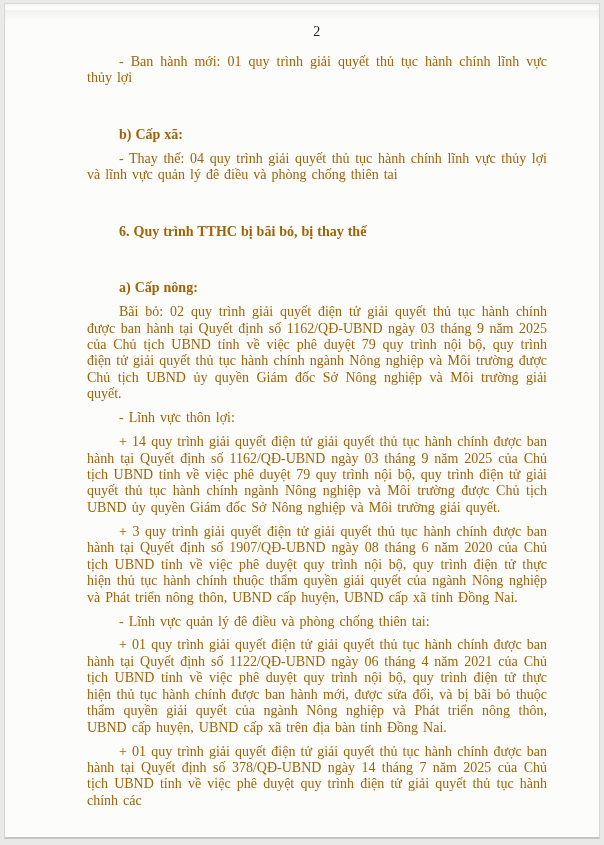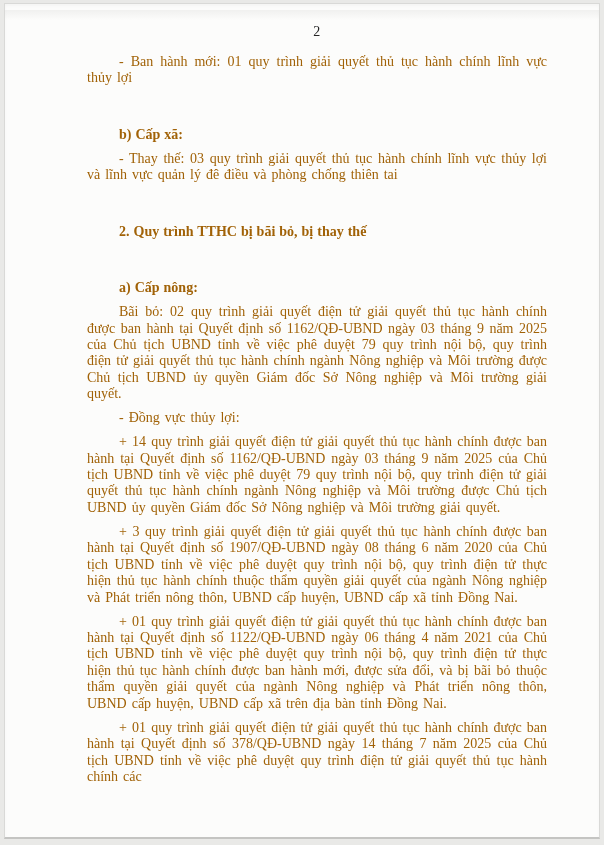--- a/index.html
+++ b/index.html
@@ -63,23 +63,24 @@
 </style>
 </head>
 <body>
 
 <div class="page">
   <div class="scan-edge-top"></div>
   <span class="page-number">2</span>
   <div class="doc-body">
       <p>- Ban hành mới: 01 quy trình giải quyết thủ tục hành chính lĩnh vực thủy lợi</p>
       <p class="bold">b) Cấp xã:</p>
-      <p>- Thay thế: 03 quy trình giải quyết thủ tục hành chính lĩnh vực thủy lợi và lĩnh vực quản lý đê điều và phòng chống thiên tai</p>
-      <p class="bold">2. Quy trình TTHC bị bãi bỏ, bị thay thế</p>
+      <p>- Thay thế: 04 quy trình giải quyết thủ tục hành chính lĩnh vực thủy lợi và lĩnh vực quản lý đê điều và phòng chống thiên tai</p>
+      <p class="bold">6. Quy trình TTHC bị bãi bỏ, bị thay thế</p>
       <p class="bold">a) Cấp nông:</p>
       <p>Bãi bỏ: 02 quy trình giải quyết điện tử giải quyết thủ tục hành chính được ban hành tại Quyết định số 1162/QĐ-UBND ngày 03 tháng 9 năm 2025 của Chủ tịch UBND tỉnh về việc phê duyệt 79 quy trình nội bộ, quy trình điện tử giải quyết thủ tục hành chính ngành Nông nghiệp và Môi trường được Chủ tịch UBND ủy quyền Giám đốc Sở Nông nghiệp và Môi trường giải quyết.</p>
-      <p>- Đồng vực thủy lợi:</p>
+      <p>- Lĩnh vực thôn lợi:</p>
       <p>+ 14 quy trình giải quyết điện tử giải quyết thủ tục hành chính được ban hành tại Quyết định số 1162/QĐ-UBND ngày 03 tháng 9 năm 2025 của Chủ tịch UBND tỉnh về việc phê duyệt 79 quy trình nội bộ, quy trình điện tử giải quyết thủ tục hành chính ngành Nông nghiệp và Môi trường được Chủ tịch UBND ủy quyền Giám đốc Sở Nông nghiệp và Môi trường giải quyết.</p>
       <p>+ 3 quy trình giải quyết điện tử giải quyết thủ tục hành chính được ban hành tại Quyết định số 1907/QĐ-UBND ngày 08 tháng 6 năm 2020 của Chủ tịch UBND tỉnh về việc phê duyệt quy trình nội bộ, quy trình điện tử thực hiện thủ tục hành chính thuộc thẩm quyền giải quyết của ngành Nông nghiệp và Phát triển nông thôn, UBND cấp huyện, UBND cấp xã tỉnh Đồng Nai.</p>
+      <p>- Lĩnh vực quản lý đê điều và phòng chống thiên tai:</p>
       <p>+ 01 quy trình giải quyết điện tử giải quyết thủ tục hành chính được ban hành tại Quyết định số 1122/QĐ-UBND ngày 06 tháng 4 năm 2021 của Chủ tịch UBND tỉnh về việc phê duyệt quy trình nội bộ, quy trình điện tử thực hiện thủ tục hành chính được ban hành mới, được sửa đổi, và bị bãi bỏ thuộc thẩm quyền giải quyết của ngành Nông nghiệp và Phát triển nông thôn, UBND cấp huyện, UBND cấp xã trên địa bàn tỉnh Đồng Nai.</p>
       <p>+ 01 quy trình giải quyết điện tử giải quyết thủ tục hành chính được ban hành tại Quyết định số 378/QĐ-UBND ngày 14 tháng 7 năm 2025 của Chủ tịch UBND tỉnh về việc phê duyệt quy trình điện tử giải quyết thủ tục hành chính các</p>
     </div>
 </div>
 
 </body></html>

